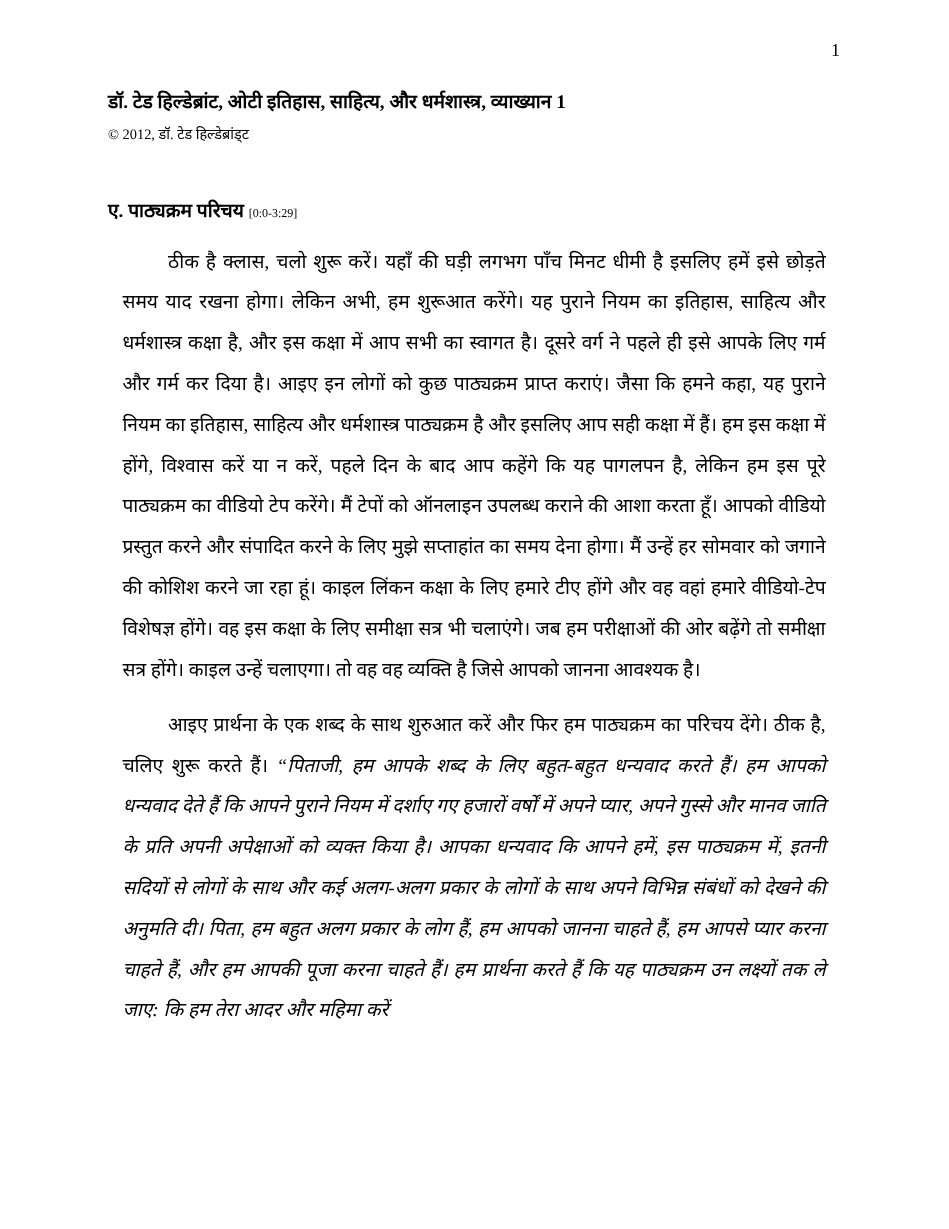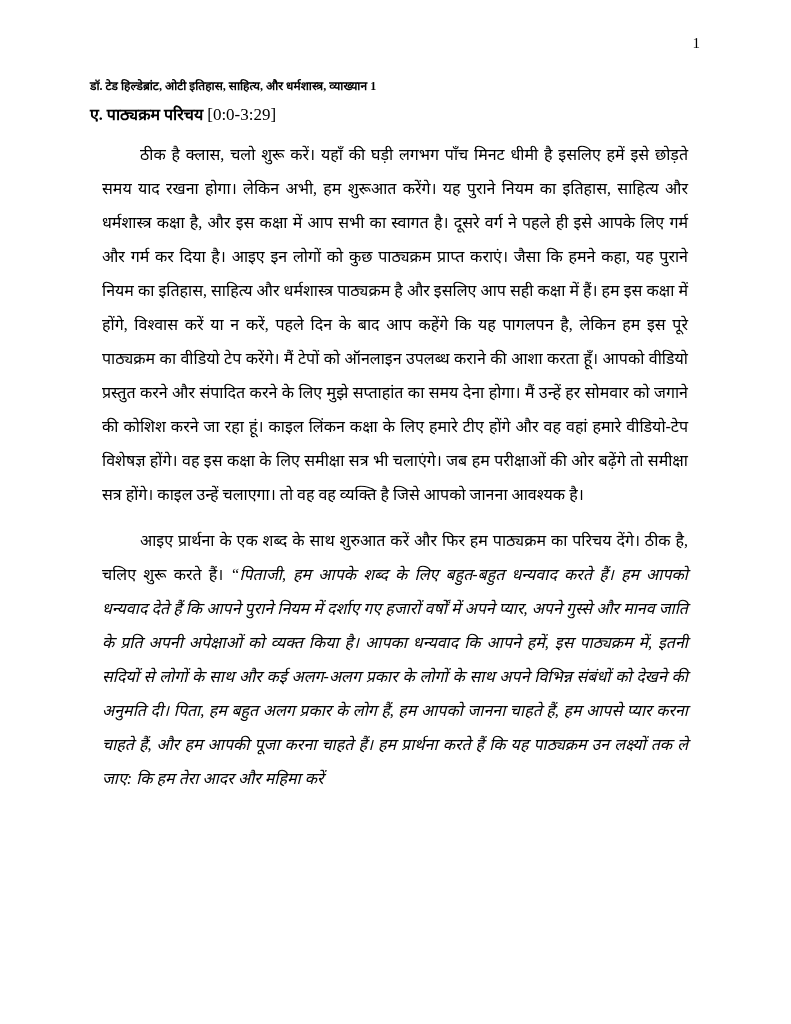--- a/index.html
+++ b/index.html
@@ -22,39 +22,39 @@
     padding: 34px 91px 0 90px;
     background: #ffffff;
   }
   .page-number {
     text-align: right;
     font-size: 15px;
     line-height: 18px;
     margin: 0 0 22px 0;
   }
   .doc-title {
-    font-size: 12px;
+    font-size: 16px;
     font-weight: bold;
     line-height: 24px;
     margin: 16px 0 6px 0;
   }
   .copyright {
     font-size: 12px;
     line-height: 16px;
     margin: 0 0 46px 0;
   }
   .section-heading {
     font-size: 16px;
     font-weight: bold;
     line-height: 22px;
     margin: 0 0 12px 0;
   }
   .section-heading .timestamp {
     font-weight: normal;
-    font-size: 17px;
+    font-size: 10px;
   }
   .body-para {
     font-size: 16px;
     line-height: 34px;
     text-align: justify;
     text-indent: 38px;
     margin: 12px;
   }
   .prayer {
     font-style: italic;
@@ -62,20 +62,21 @@
 </style>
 </head>
 <body>
 
 <div class="page">
 
   <div class="page-number">1</div>
 
   <h1 class="doc-title">डॉ. टेड हिल्डेब्रांट, ओटी इतिहास, साहित्य, और धर्मशास्त्र, व्याख्यान 1</h1>
 
+  <div class="copyright">© 2012, डॉ. टेड हिल्डेब्रांड्ट</div>
 
   <h2 class="section-heading"><span>ए. पाठ्यक्रम परिचय</span> <span class="timestamp">[0:0-3:29]</span></h2>
 
   <p class="body-para">ठीक है क्लास, चलो शुरू करें। यहाँ की घड़ी लगभग पाँच मिनट धीमी है इसलिए हमें इसे छोड़ते समय याद रखना होगा। लेकिन अभी, हम शुरूआत करेंगे। यह पुराने नियम का इतिहास, साहित्य और धर्मशास्त्र कक्षा है, और इस कक्षा में आप सभी का स्वागत है। दूसरे वर्ग ने पहले ही इसे आपके लिए गर्म और गर्म कर दिया है। आइए इन लोगों को कुछ पाठ्यक्रम प्राप्त कराएं। जैसा कि हमने कहा, यह पुराने नियम का इतिहास, साहित्य और धर्मशास्त्र पाठ्यक्रम है और इसलिए आप सही कक्षा में हैं। हम इस कक्षा में होंगे, विश्वास करें या न करें, पहले दिन के बाद आप कहेंगे कि यह पागलपन है, लेकिन हम इस पूरे पाठ्यक्रम का वीडियो टेप करेंगे। मैं टेपों को ऑनलाइन उपलब्ध कराने की आशा करता हूँ। आपको वीडियो प्रस्तुत करने और संपादित करने के लिए मुझे सप्ताहांत का समय देना होगा। मैं उन्हें हर सोमवार को जगाने की कोशिश करने जा रहा हूं। काइल लिंकन कक्षा के लिए हमारे टीए होंगे और वह वहां हमारे वीडियो-टेप विशेषज्ञ होंगे। वह इस कक्षा के लिए समीक्षा सत्र भी चलाएंगे। जब हम परीक्षाओं की ओर बढ़ेंगे तो समीक्षा सत्र होंगे। काइल उन्हें चलाएगा। तो वह वह व्यक्ति है जिसे आपको जानना आवश्यक है।</p>
 
   <p class="body-para"><span>आइए प्रार्थना के एक शब्द के साथ शुरुआत करें और फिर हम पाठ्यक्रम का परिचय देंगे। ठीक है, चलिए शुरू करते हैं। </span><span class="prayer">“पिताजी, हम आपके शब्द के लिए बहुत-बहुत धन्यवाद करते हैं। हम आपको धन्यवाद देते हैं कि आपने पुराने नियम में दर्शाए गए हजारों वर्षों में अपने प्यार, अपने गुस्से और मानव जाति के प्रति अपनी अपेक्षाओं को व्यक्त किया है। आपका धन्यवाद कि आपने हमें, इस पाठ्यक्रम में, इतनी सदियों से लोगों के साथ और कई अलग-अलग प्रकार के लोगों के साथ अपने विभिन्न संबंधों को देखने की अनुमति दी। पिता, हम बहुत अलग प्रकार के लोग हैं, हम आपको जानना चाहते हैं, हम आपसे प्यार करना चाहते हैं, और हम आपकी पूजा करना चाहते हैं। हम प्रार्थना करते हैं कि यह पाठ्यक्रम उन लक्ष्यों तक ले जाए: कि हम तेरा आदर और महिमा करें</span></p>
 
 </div>
 
 </body></html>

